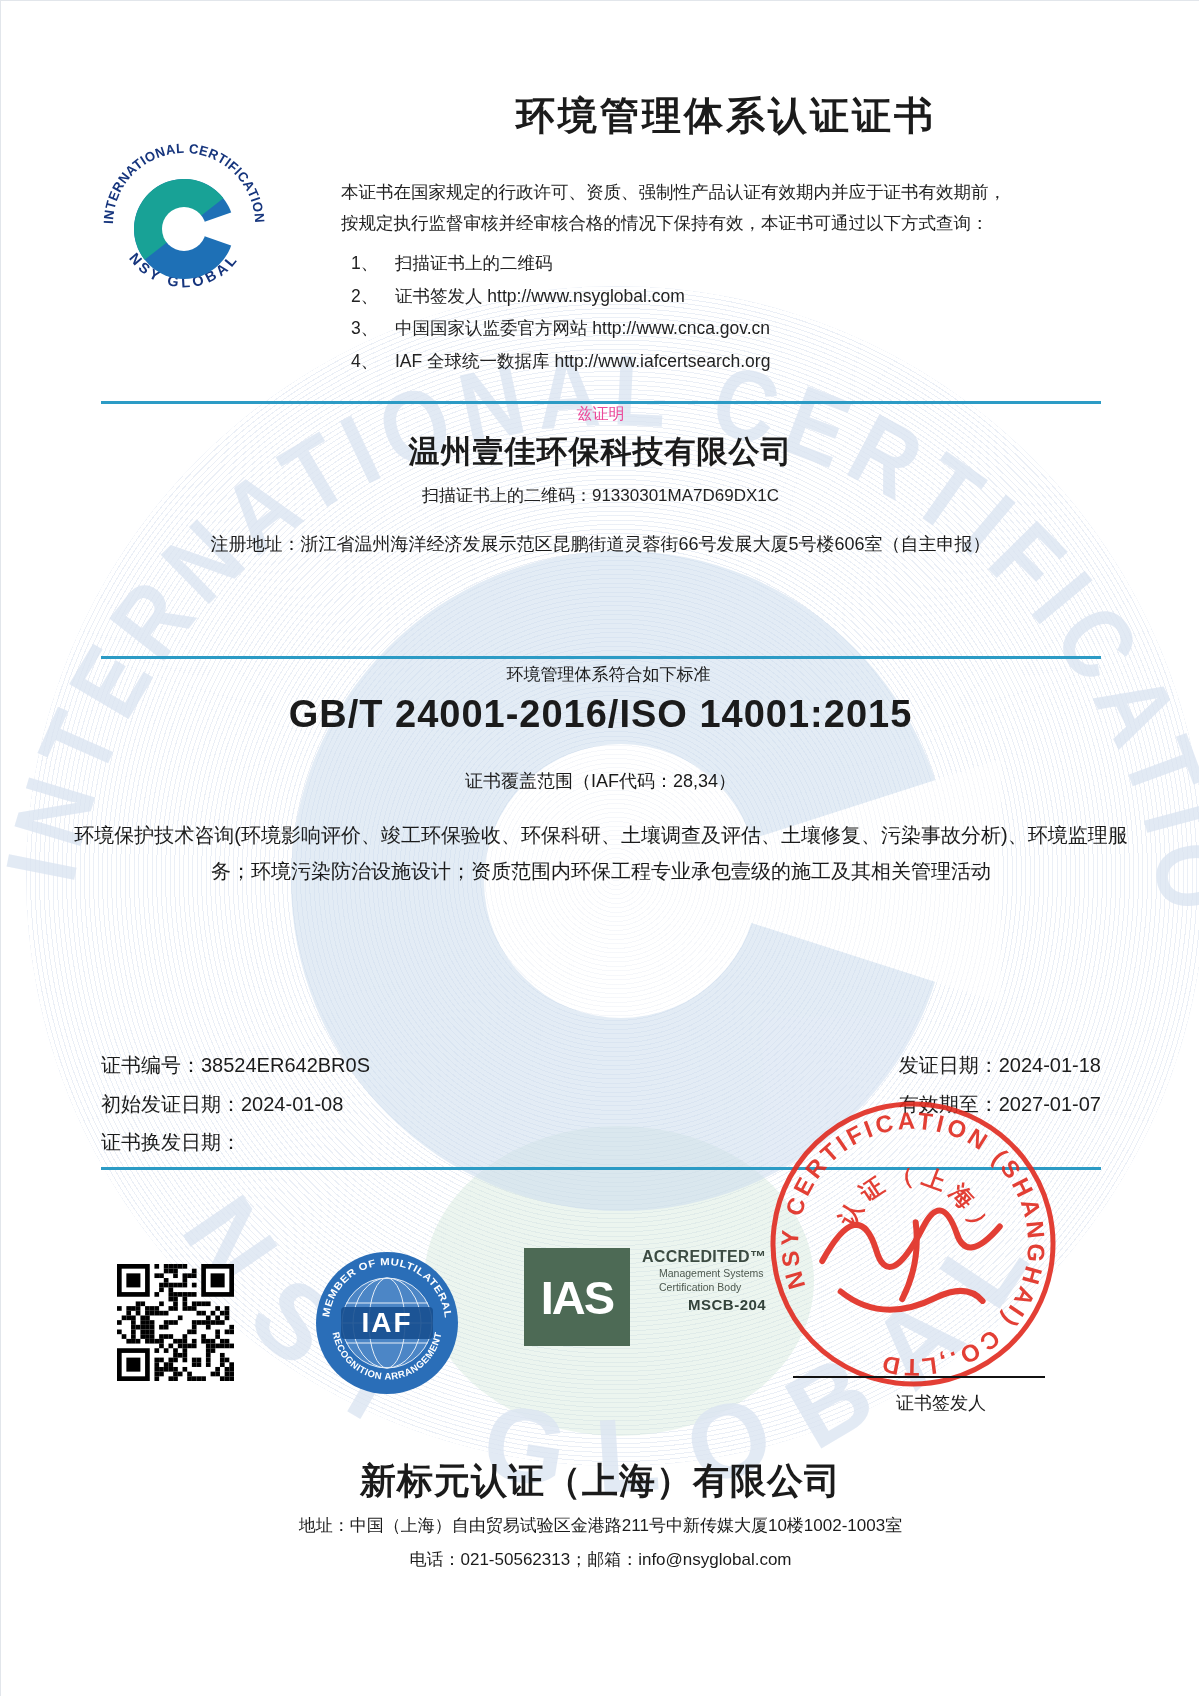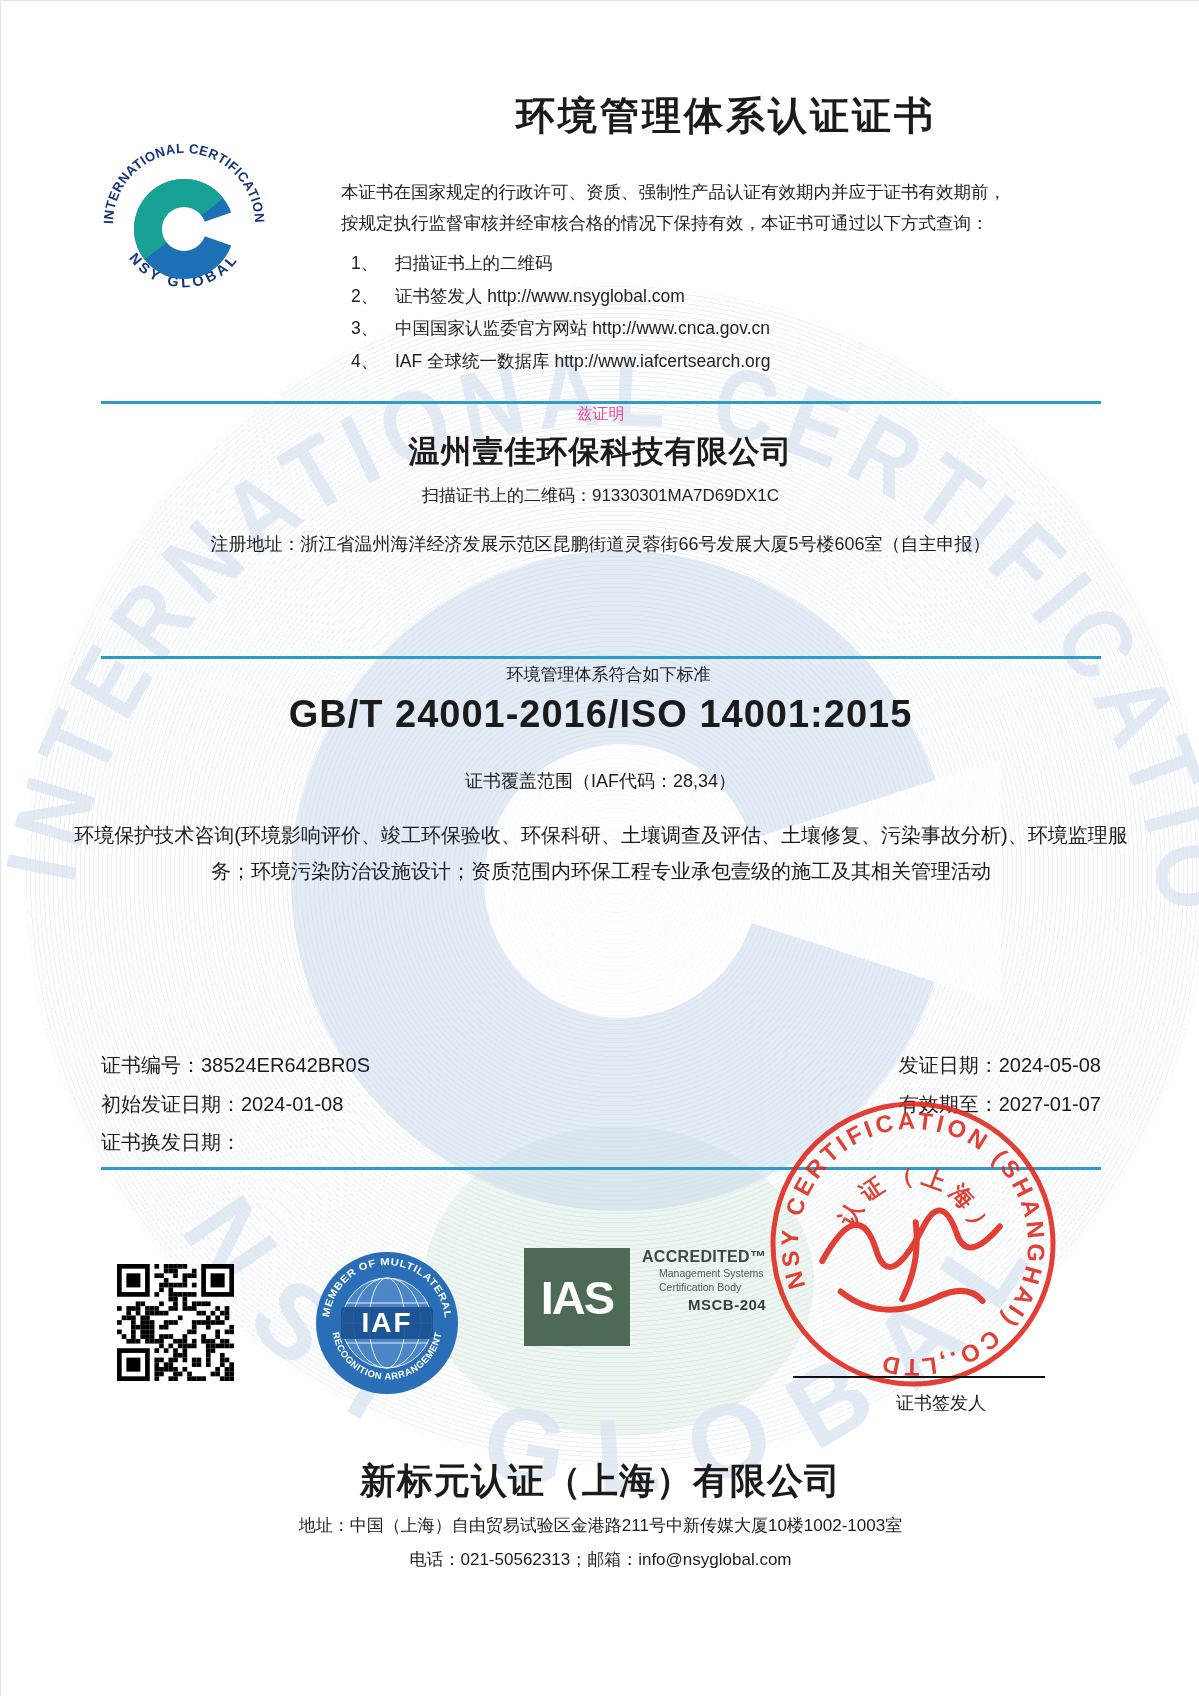--- a/index.html
+++ b/index.html
@@ -144,21 +144,21 @@
   <div class="center-row std-code">GB/T 24001-2016/ISO 14001:2015</div>
   <div class="center-row scope-label">证书覆盖范围（IAF代码：28,34）</div>
   <div class="scope-text">环境保护技术咨询(环境影响评价、竣工环保验收、环保科研、土壤调查及评估、土壤修复、污染事故分析)、环境监理服务；环境污染防治设施设计；资质范围内环保工程专业承包壹级的施工及其相关管理活动</div>
 
   <div class="det-left">
     <div>证书编号：38524ER642BR0S</div>
     <div>初始发证日期：2024-01-08</div>
     <div>证书换发日期：</div>
   </div>
   <div class="det-right">
-    <div>发证日期：2024-05-08</div>
+    <div>发证日期：2024-01-18</div>
     <div>有效期至：2027-01-07</div>
   </div>
 
   <div class="hr-blue" style="top:1166px;background:#2c9bc5"></div>
 
   <div class="qr" id="qr"><svg xmlns="http://www.w3.org/2000/svg" width="117" height="117">
         <rect x="37.44" y="0" width="4.68" height="4.68" fill="#000"></rect>
         <rect x="46.8" y="0" width="4.68" height="4.68" fill="#000"></rect>
         <rect x="51.48" y="0" width="4.68" height="4.68" fill="#000"></rect>
         <rect x="56.16" y="0" width="4.68" height="4.68" fill="#000"></rect>

